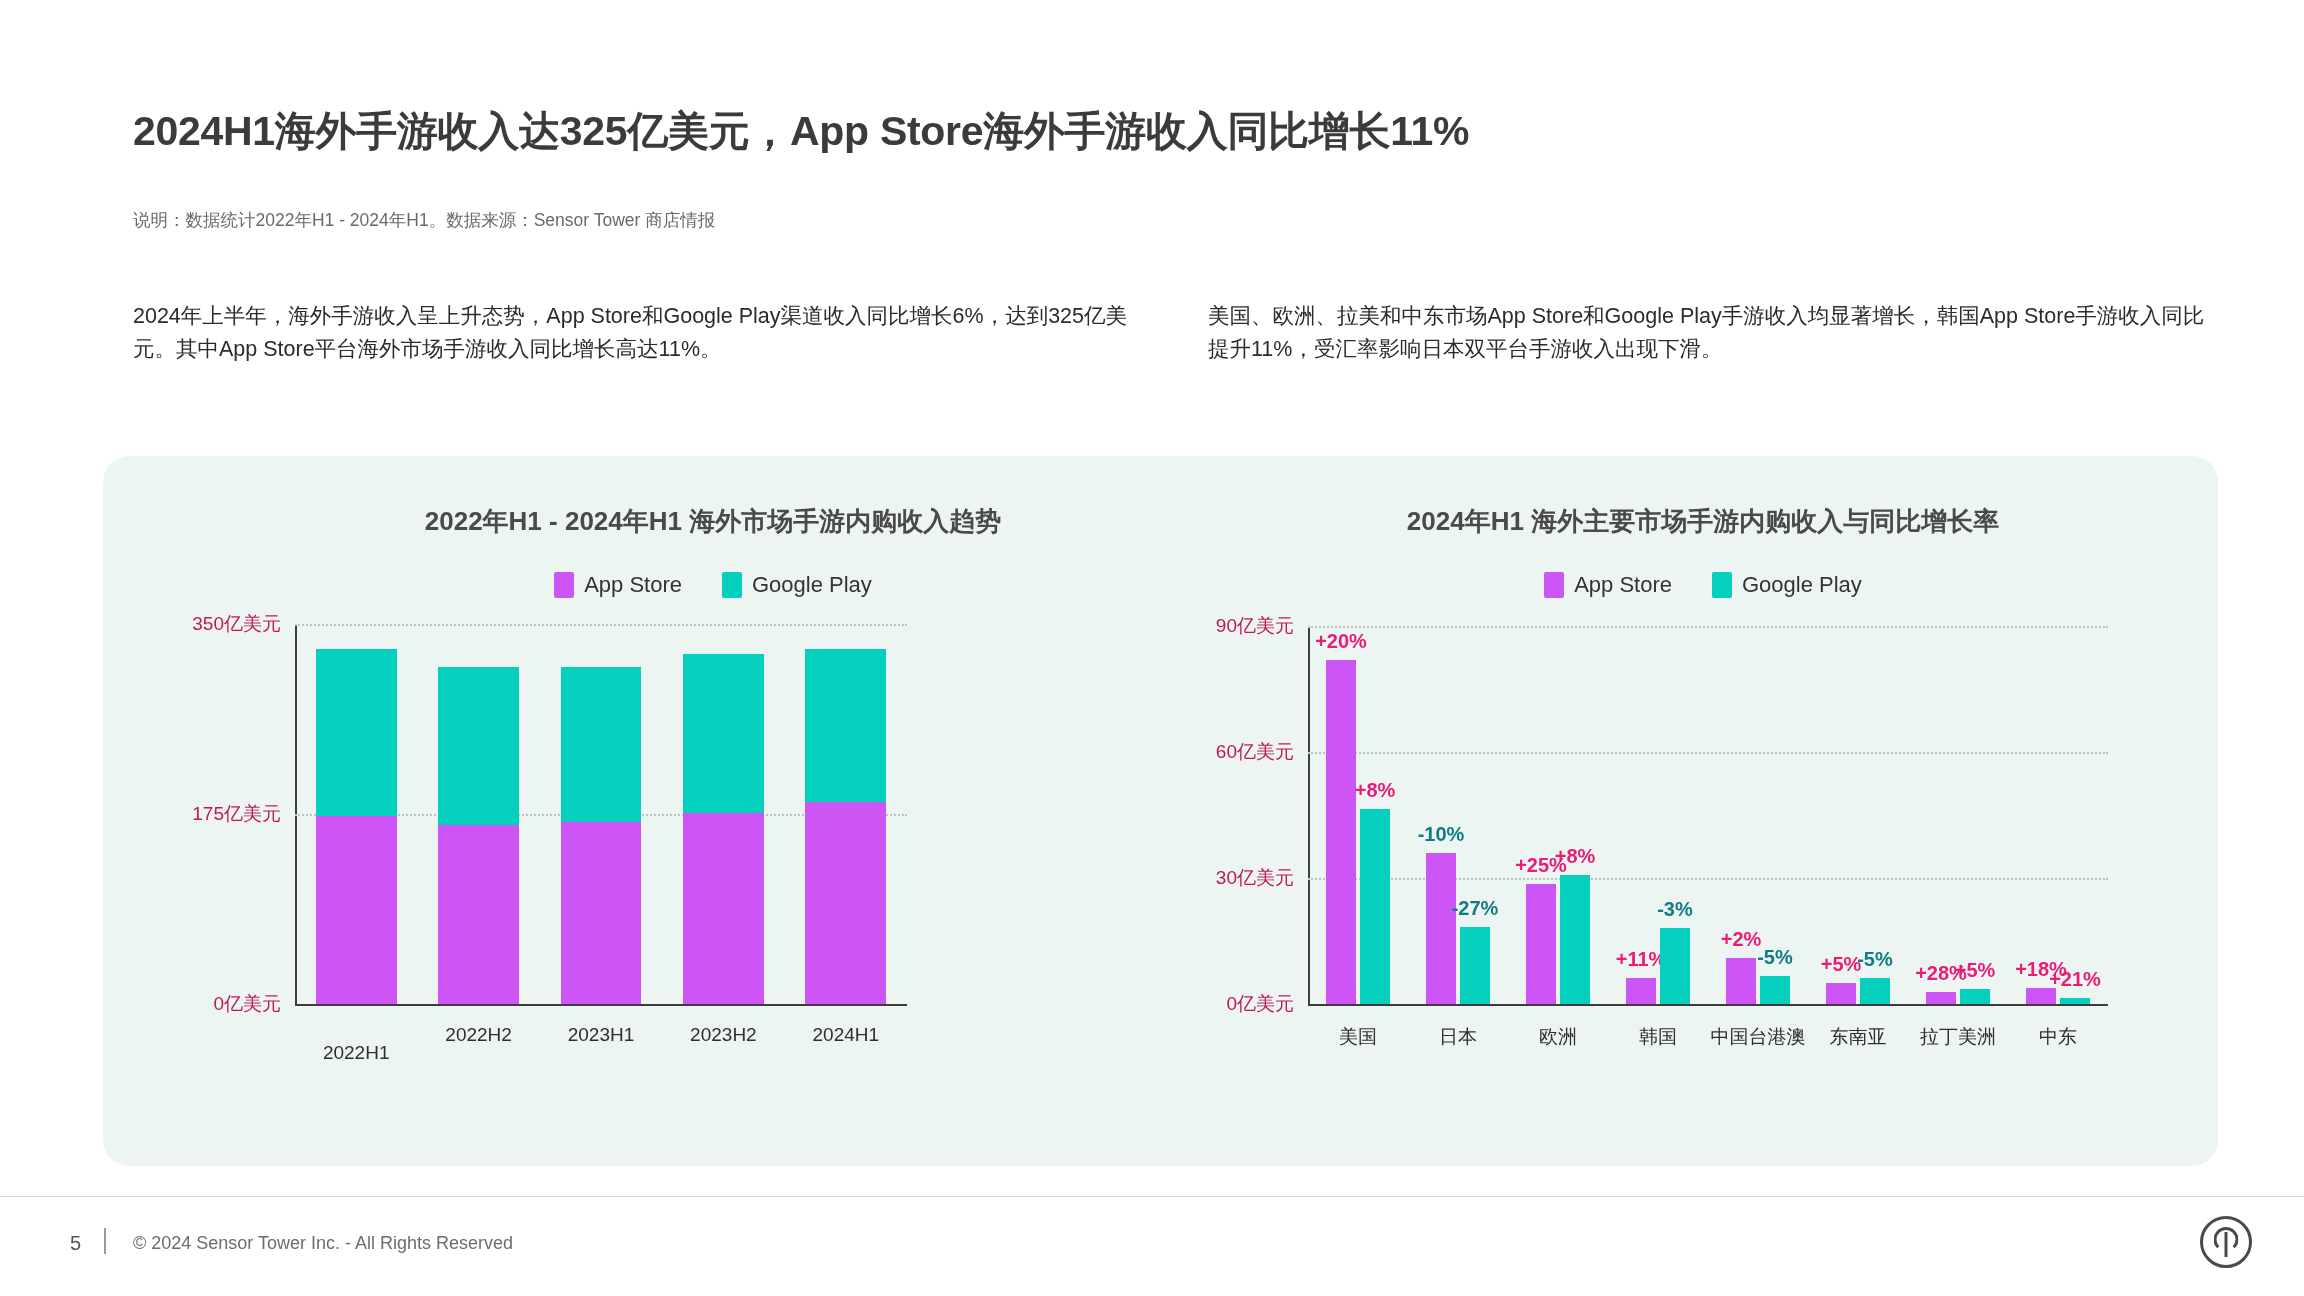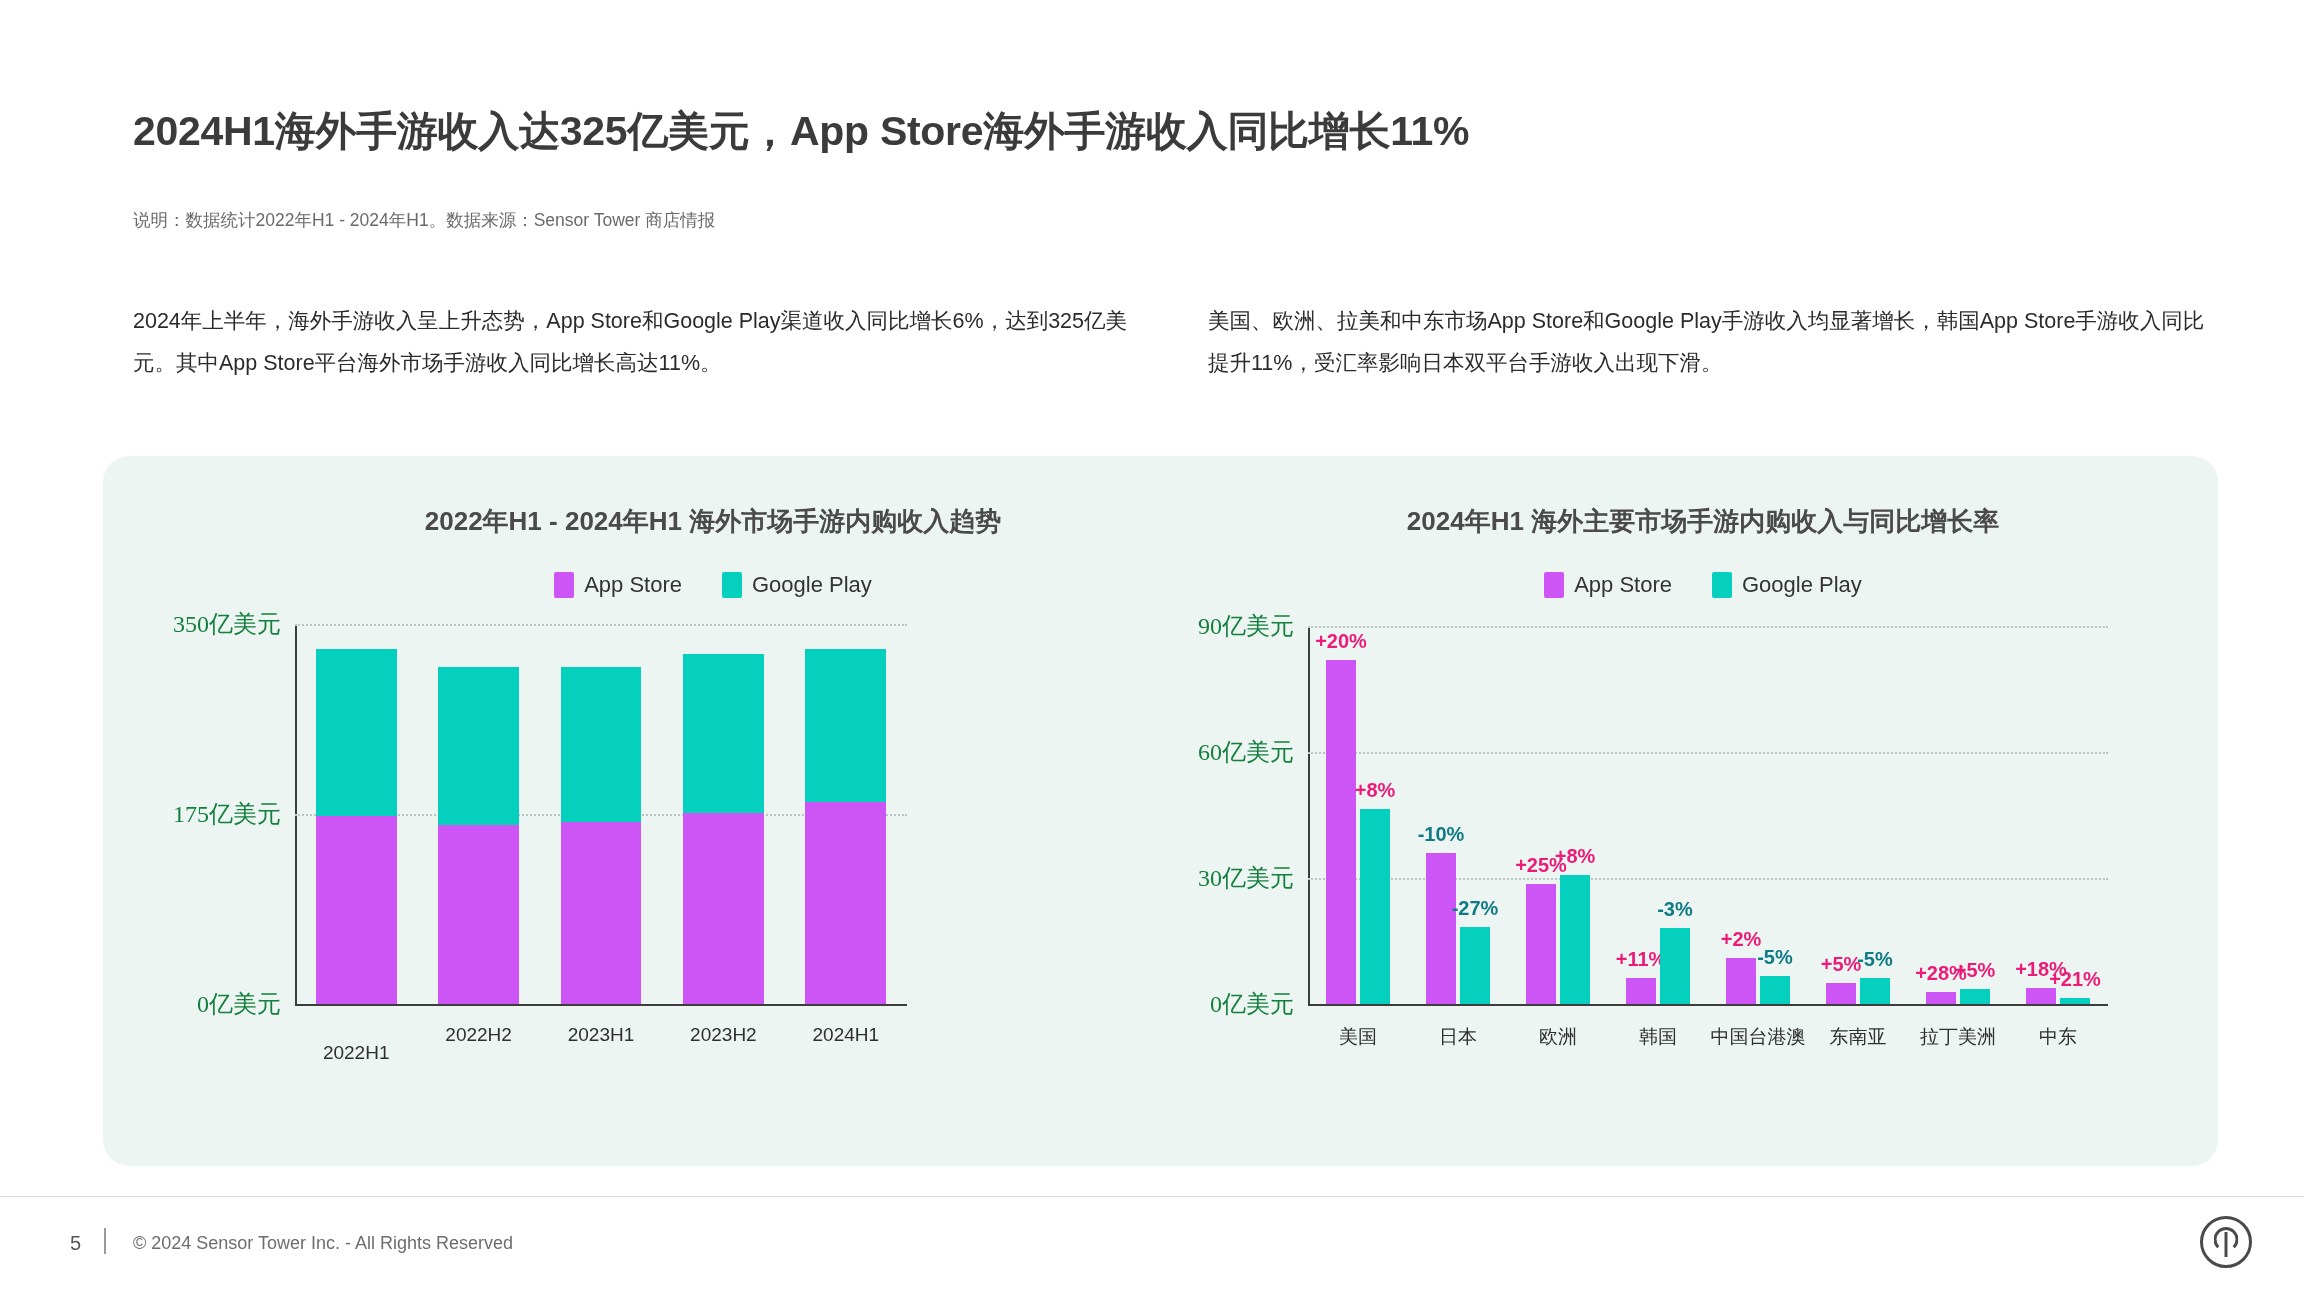--- a/index.html
+++ b/index.html
@@ -35,21 +35,21 @@
     color: #6a6a6a;
     white-space: nowrap;
     font-weight: normal;
   }
 
   
   .summary-col {
     position: absolute;
     top: 300px;
     font-size: 21.5px;
-    line-height: 42px;
+    line-height: 33px;
     color: #2b2b2b;
   }
   .summary-left  { left: 133px;  width: 1010px; }
   .summary-right { left: 1208px; width: 1010px; }
 
   
   .chart-card {
     position: absolute;
     top: 456px;
     height: 710px;
@@ -118,24 +118,23 @@
   .gridline {
     position: absolute;
     left: 0; right: 0;
     height: 0;
     border-top: 2px dotted #b9c4c3;
   }
   .ytick {
     position: absolute;
     right: calc(100% + 14px);
     transform: translateY(-50%);
-    font-size: 24px;
-    color: #15803d;
-    white-space: nowrap;
-    font-family: Liberation Serif, serif;
+    font-size: 19px;
+    color: #be185d;
+    white-space: nowrap;
   }
   .xtick {
     position: absolute;
     top: calc(100% + 18px);
     transform: translateX(-50%);
     font-size: 19px;
     color: #2f2f2f;
     white-space: nowrap;
   }
 

